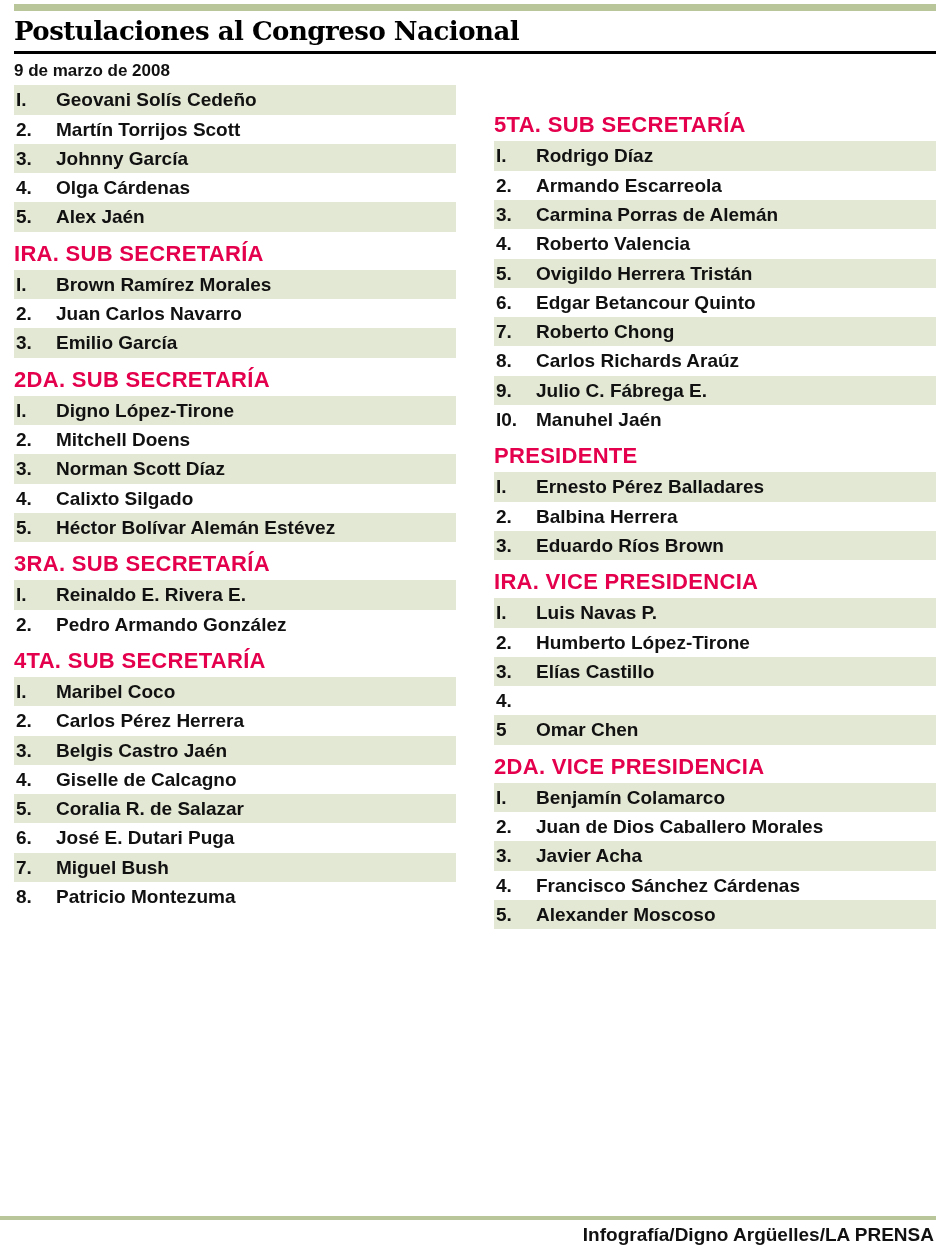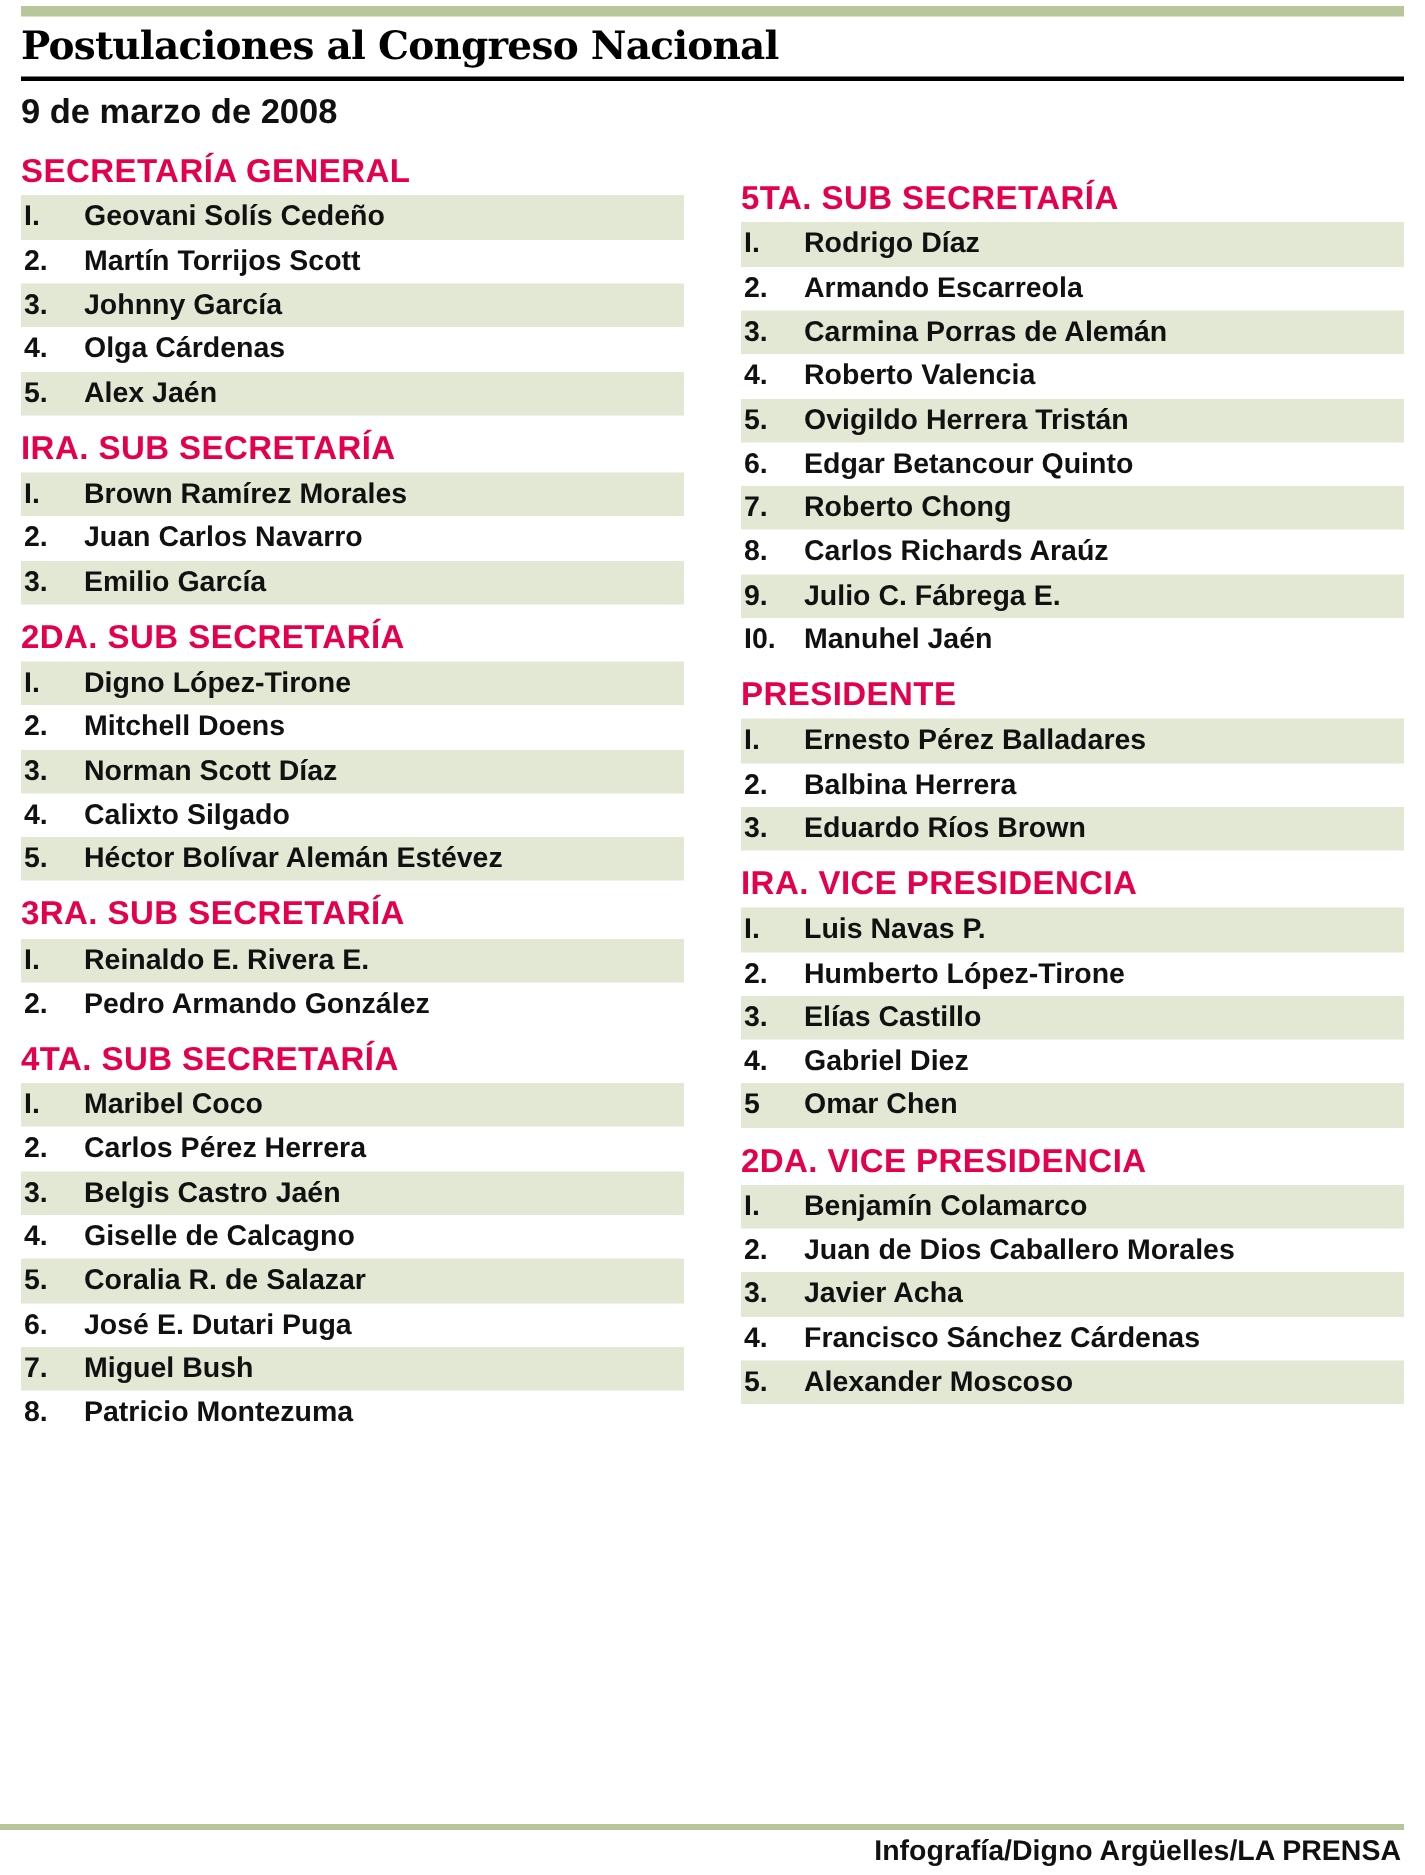--- a/index.html
+++ b/index.html
@@ -35,21 +35,21 @@
     color: #000000;
     margin: 7px 0 0 0;
     line-height: 1.05;
   }
   .title-rule {
     height: 3px;
     background: #000000;
     margin: 6px 0 0 0;
   }
   .doc-date {
-    font-size: 23px;
+    font-size: 17px;
     font-weight: bold;
     color: #111111;
     margin: 7px 0 4px 0;
   }
   .columns {
     display: flex;
     gap: 38px;
     align-items: flex-start;
   }
   .col {
@@ -115,21 +115,20 @@
 
   <div class="top-rule"></div>
 
   <h1 class="doc-title">Postulaciones al Congreso Nacional</h1>
   <div class="title-rule"></div>
   <div class="doc-date">9 de marzo de 2008</div>
 
   <div class="columns">
     <div class="col col-left" id="col-left">
         <div class="section">
-          <div class="section-title">SECRETARÍA GENERAL</div>
           <div class="entry shaded">
             <span class="num">I.</span>
             <span class="name">Geovani Solís Cedeño</span>
           </div>
           <div class="entry">
             <span class="num">2.</span>
             <span class="name">Martín Torrijos Scott</span>
           </div>
           <div class="entry shaded">
             <span class="num">3.</span>
@@ -297,21 +296,20 @@
           <div class="entry">
             <span class="num">2.</span>
             <span class="name">Humberto López-Tirone</span>
           </div>
           <div class="entry shaded">
             <span class="num">3.</span>
             <span class="name">Elías Castillo</span>
           </div>
           <div class="entry">
             <span class="num">4.</span>
-            <span class="name">Gabriel Diez</span>
           </div>
           <div class="entry shaded">
             <span class="num">5</span>
             <span class="name">Omar Chen</span>
           </div>
         </div>
         <div class="section">
           <div class="section-title">2DA. VICE PRESIDENCIA</div>
           <div class="entry shaded">
             <span class="num">I.</span>

